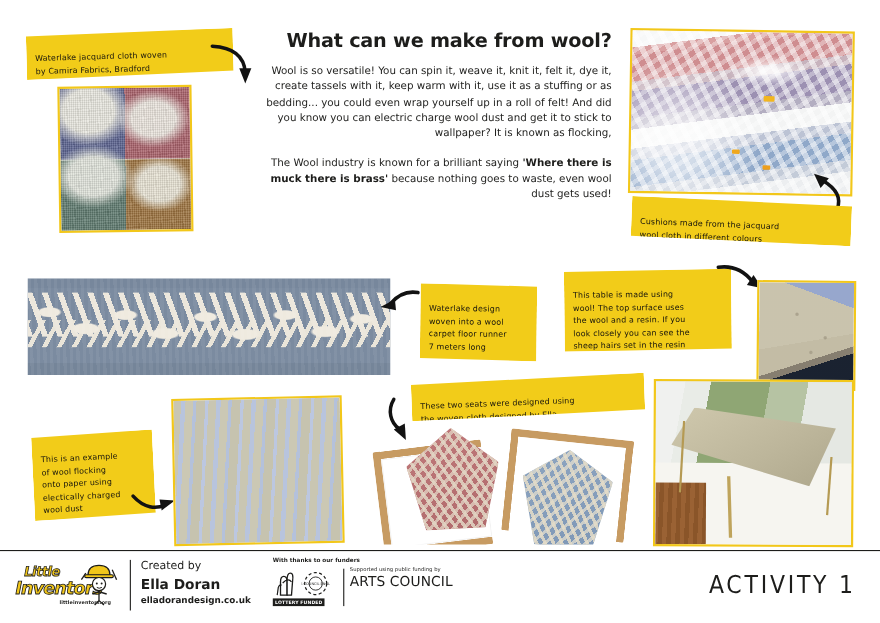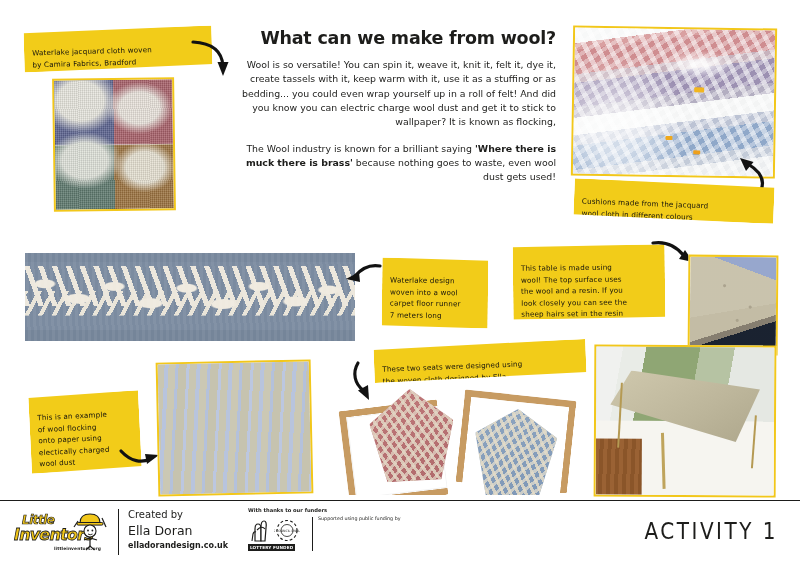--- a/index.html
+++ b/index.html
@@ -156,21 +156,21 @@
   }
   .created-by {
     font-family: "DejaVu Sans", sans-serif;
     font-size: 10px;
     color: #1d1d1b;
     margin-bottom: 3px;
   }
   .author-name {
     font-family: "DejaVu Sans", sans-serif;
     font-size: 12.5px;
-    font-weight: normal;
+    font-weight: bold;
     color: #1d1d1b;
     margin-bottom: 3px;
   }
   .author-site {
     font-family: "DejaVu Sans", sans-serif;
     font-size: 8px;
     font-weight: bold;
     color: #1d1d1b;
   }
   #funders-block {
@@ -513,20 +513,21 @@
           <svg style="position:absolute; left:26px; top:1px;" width="26" height="25" viewBox="0 0 26 25">
             <circle cx="13" cy="12.5" r="10" fill="none" stroke="#1d1d1b" stroke-width="1.1" stroke-dasharray="2.8 2.2"></circle>
             <circle cx="13" cy="12.5" r="6" fill="none" stroke="#1d1d1b" stroke-width="0.8"></circle>
             <text x="13" y="14" text-anchor="middle" font-family="DejaVu Sans, sans-serif" font-size="3.2" fill="#1d1d1b">ARTS COUNCIL ENGLAND</text>
           </svg>
           <div class="lottery-label">LOTTERY FUNDED</div>
         </div>
         <div id="footer-divider-2"></div>
         <div class="ace-wrap">
           <div class="ace-sup">Supported using public funding by</div>
+          <div class="ace-name">ARTS COUNCIL</div>
         </div>
       </div>
     </div>
 
     <div id="activity-label">ACTIVITY 1</div>
   </div>
 
 </div>
 
 </body></html>

